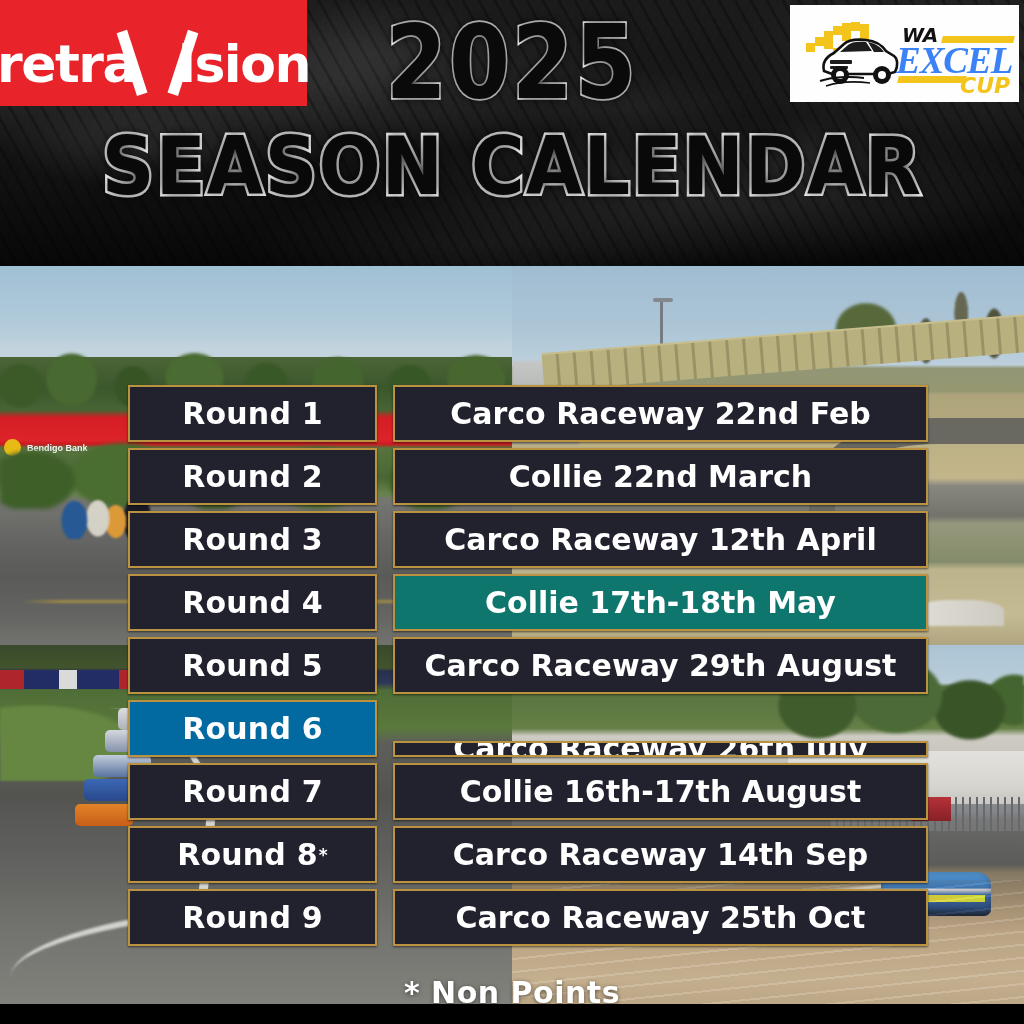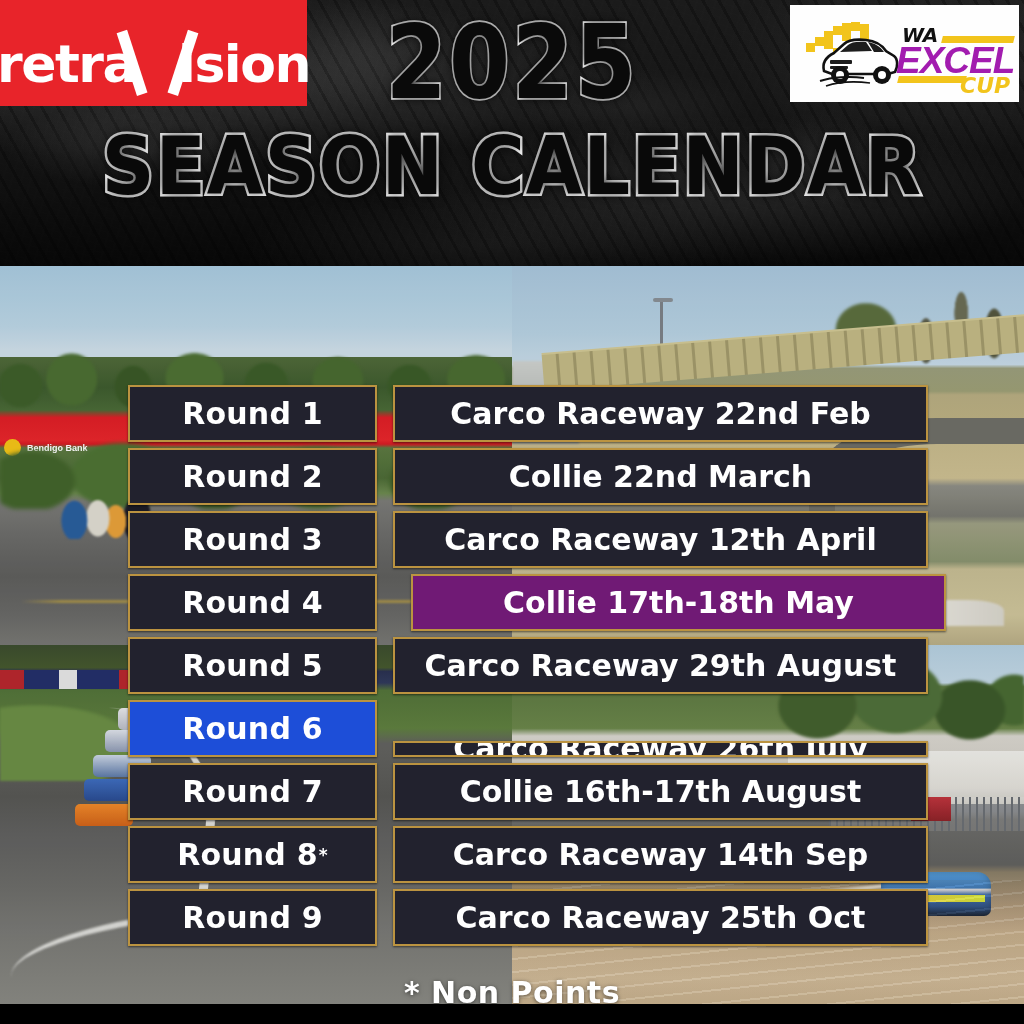--- a/index.html
+++ b/index.html
@@ -102,23 +102,23 @@
     font-weight:bold; font-style:italic;
     font-size:20px; color:#111; letter-spacing:-.5px; line-height:1;
   }
   .ec-wa-bar {
     position:absolute; left:152px; top:31px; width:72px; height:7px;
     background:#f2c41c;
     transform:skewX(-14deg);
   }
   .ec-excel {
     position:absolute; left:106px; top:37px;
-    font-family:Liberation Sans, sans-serif;
+    font-family:Liberation Serif, serif;
     font-weight:bold; font-style:italic;
-    font-size:37px; color:#a21caf; letter-spacing:-1px; line-height:1;
+    font-size:37px; color:#3b82f6; letter-spacing:-1px; line-height:1;
   }
   .ec-excel-bar {
     position:absolute; left:108px; top:71px; width:68px; height:7px;
     background:#f2c41c;
     transform:skewX(-14deg);
   }
   .ec-cup {
     position:absolute; left:170px; top:70px;
     font-family:"DejaVu Sans", sans-serif;
     font-weight:bold; font-style:italic;
@@ -591,34 +591,34 @@
           <span>Round 3</span>
         </div>
         <div class="cal-cell cell-venue" style="background: rgb(34, 34, 46); border-color: rgb(187, 147, 64);">
           <span>Carco Raceway 12th April</span>
         </div>
       </div>
       <div class="cal-row">
         <div class="cal-cell cell-round" style="background: rgb(34, 34, 46); border-color: rgb(187, 147, 64);">
           <span>Round 4</span>
         </div>
-        <div class="cal-cell cell-venue" style="background: #701a75; border-color: rgb(187, 147, 64); margin-left: 18px;">
+        <div class="cal-cell cell-venue" style="background: #0f766e; border-color: rgb(187, 147, 64);">
           <span>Collie 17th-18th May</span>
         </div>
       </div>
       <div class="cal-row">
         <div class="cal-cell cell-round" style="background: rgb(34, 34, 46); border-color: rgb(187, 147, 64);">
           <span>Round 5</span>
         </div>
         <div class="cal-cell cell-venue" style="background: rgb(34, 34, 46); border-color: rgb(187, 147, 64);">
           <span>Carco Raceway 29th August</span>
         </div>
       </div>
       <div class="cal-row">
-        <div class="cal-cell cell-round" style="background: #1d4ed8; border-color: rgb(187, 147, 64); text-align: right;">
+        <div class="cal-cell cell-round" style="background: #0369a1; border-color: rgb(187, 147, 64); text-align: right;">
           <span>Round 6</span>
         </div>
         <div class="cal-cell cell-venue" style="background: rgb(34, 34, 46); border-color: rgb(187, 147, 64); margin-top: 41px;">
           <span>Carco Raceway 26th July</span>
         </div>
       </div>
       <div class="cal-row">
         <div class="cal-cell cell-round" style="background: rgb(34, 34, 46); border-color: rgb(187, 147, 64);">
           <span>Round 7</span>
         </div>

